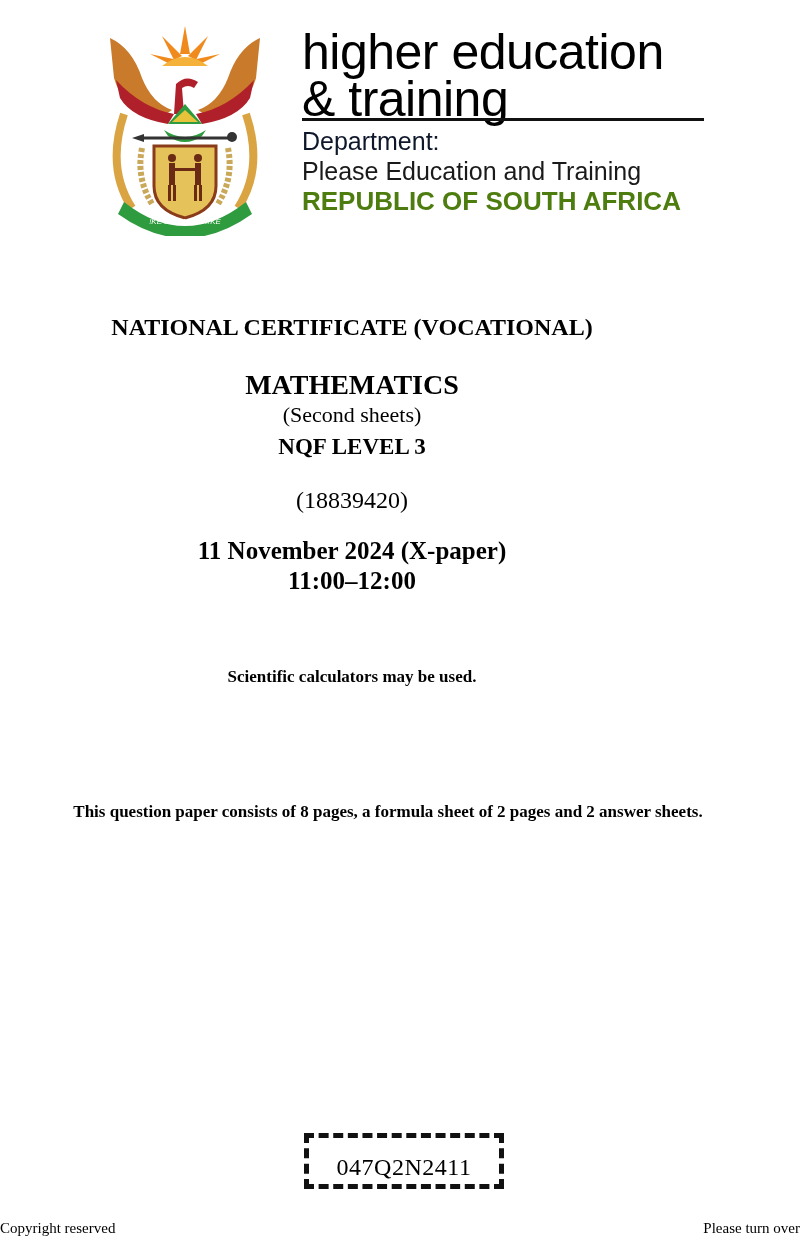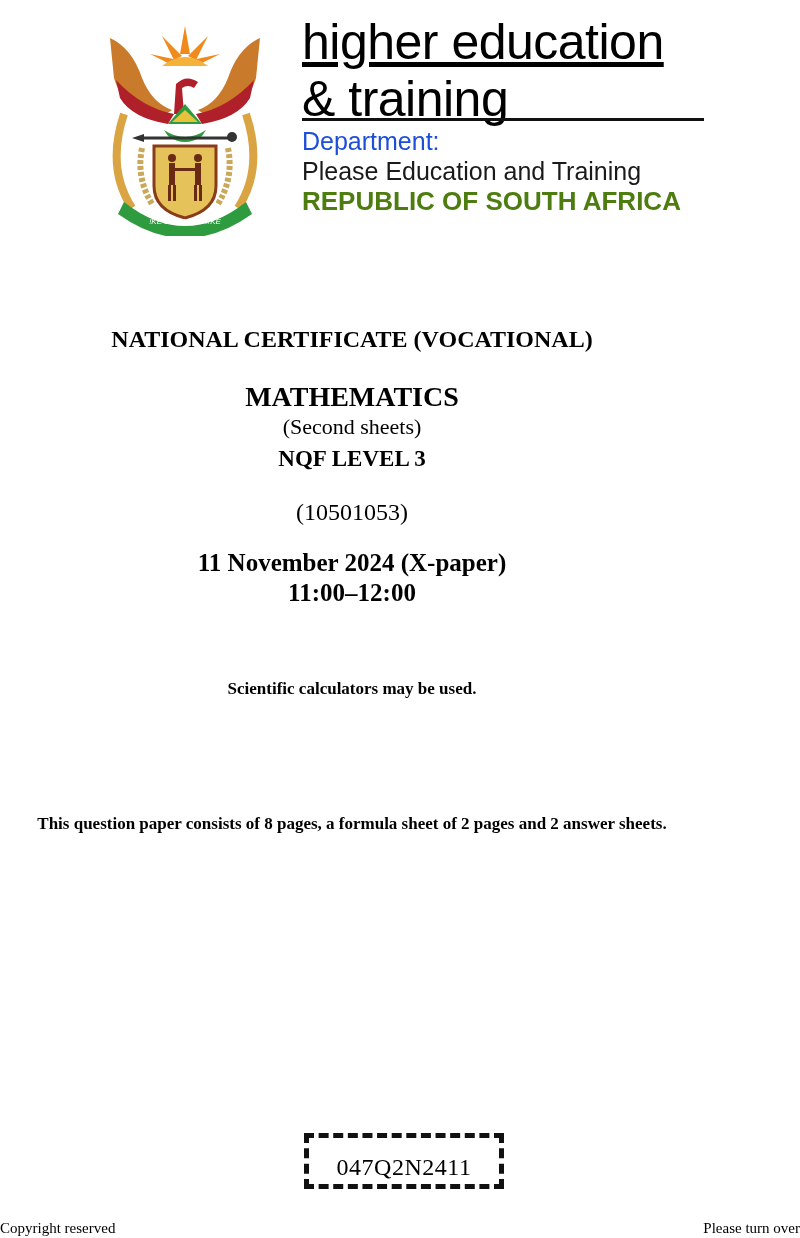--- a/index.html
+++ b/index.html
@@ -3,38 +3,38 @@
   <meta charset="utf-8">
   <style>
     html, body { margin: 0; padding: 0; background: #ffffff; }
     body { width: 800px; height: 1238px; position: relative; overflow: hidden; color: #000; }
     .serif { font-family: "Liberation Serif", "DejaVu Serif", serif; }
     .sans { font-family: "Liberation Sans", "DejaVu Sans", sans-serif; }
 
     
     .crest { position: absolute; left: 102px; top: 18px; width: 166px; height: 218px; }
     .brand { position: absolute; left: 300px; top: 14px; width: 410px; }
-    .brand-line1 { position: absolute; left: 2px; top: 1px; font-size: 50px; line-height: 54px; letter-spacing: -0.5px; white-space: nowrap; font-weight: normal; text-decoration: underline; }
+    .brand-line1 { position: absolute; left: 2px; top: 11px; font-size: 50px; line-height: 54px; letter-spacing: -0.5px; white-space: nowrap; font-weight: normal; }
     .brand-line2 { position: absolute; left: 2px; top: 58px; font-size: 50px; line-height: 54px; letter-spacing: -0.5px; white-space: nowrap; }
     .brand-rule { position: absolute; left: 2px; top: 104px; width: 402px; height: 3px; background: #111; }
-    .dept-label { position: absolute; left: 2px; top: 112px; font-size: 25px; line-height: 30px; white-space: nowrap; color: #1d4ed8; }
+    .dept-label { position: absolute; left: 2px; top: 112px; font-size: 25px; line-height: 30px; white-space: nowrap; color: #0f172a; }
     .dept-name { position: absolute; left: 2px; top: 142px; font-size: 25px; line-height: 30px; white-space: nowrap; color: #1a1a1a; }
     .dept-country { position: absolute; left: 2px; top: 172px; font-size: 26px; line-height: 30px; font-weight: bold; white-space: nowrap; color: #4d7c0f; }
 
     
-    .center { position: absolute; left: 0; width: 704px; text-align: center; margin-top: 12px; }
+    .center { position: absolute; left: 0; width: 704px; text-align: center; }
     .cert { top: 314px; font-size: 24px; font-weight: bold; }
     .subject { top: 369px; font-size: 28px; font-weight: bold; }
     .paper { top: 402px; font-size: 22px; }
     .level { top: 434px; font-size: 23px; font-weight: bold; }
     .code { top: 487px; font-size: 24px; }
     .date { top: 537px; font-size: 25px; font-weight: bold; }
     .time { top: 567px; font-size: 25px; font-weight: bold; }
     .calc { top: 667px; font-size: 17px; font-weight: bold; }
-    .consists { top: 802px; font-size: 17px; font-weight: bold; }
+    .consists { top: 802px; font-size: 17px; font-weight: bold; padding-left: 36px; }
 
     
     .paper-id-box { position: absolute; left: 304px; top: 1133px; width: 190px; height: 46px;
       border: 5px dashed #111; box-sizing: content-box; display: flex; align-items: center; justify-content: center; }
     .paper-id { font-size: 24px; letter-spacing: 0.5px; margin-top: 12px; }
 
     
     .footer-left { position: absolute; left: 0; top: 1220px; font-size: 15px; }
     .footer-right { position: absolute; right: 0; top: 1220px; font-size: 15px; }
   </style>
@@ -98,21 +98,21 @@
   <div class="brand-rule"></div>
   <div class="dept-label">Department:</div>
   <div class="dept-name">Please Education and Training</div>
   <div class="dept-country">REPUBLIC OF SOUTH AFRICA</div>
 </div>
 
 <div class="center serif cert">NATIONAL CERTIFICATE (VOCATIONAL)</div>
 <div class="center serif subject">MATHEMATICS</div>
 <div class="center serif paper">(Second sheets)</div>
 <div class="center serif level">NQF LEVEL 3</div>
-<div class="center serif code">(10501053)</div>
+<div class="center serif code">(18839420)</div>
 <div class="center serif date">11 November 2024 (X-paper)</div>
 <div class="center serif time">11:00–12:00</div>
 <div class="center serif calc">Scientific calculators may be used.</div>
 <div class="center serif consists">This question paper consists of 8 pages, a formula sheet of 2 pages and 2 answer sheets.</div>
 
 <div class="paper-id-box">
   <span class="paper-id serif">047Q2N2411</span>
 </div>
 
 <div class="footer-left serif">Copyright reserved</div>

